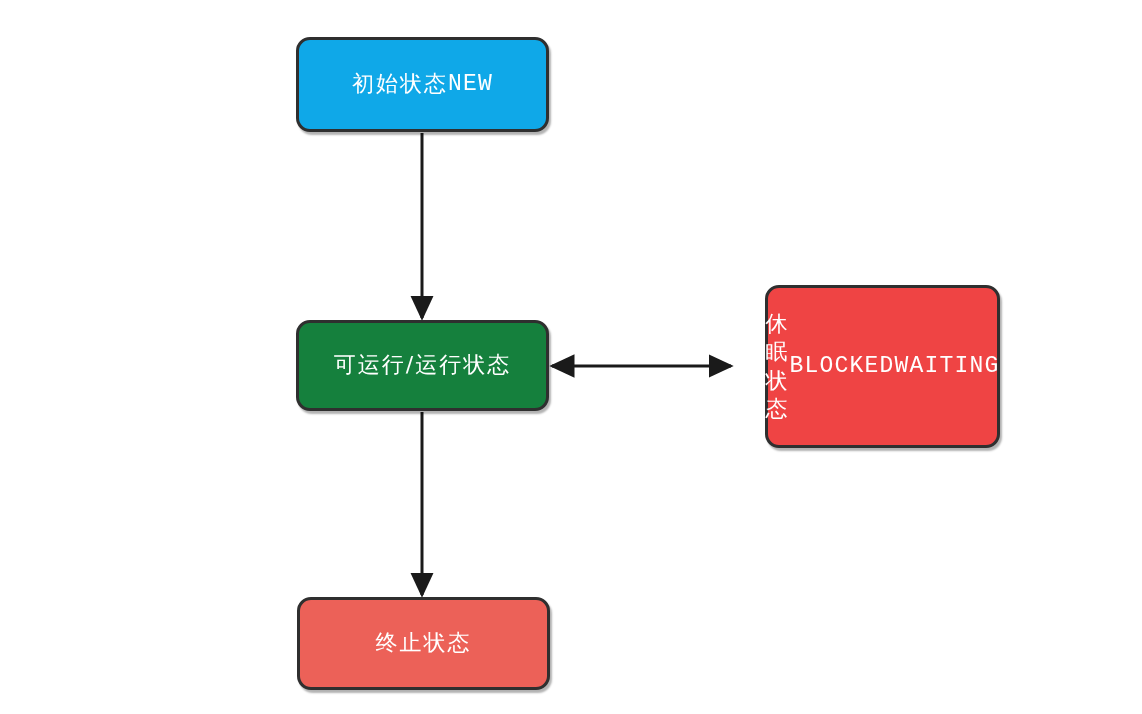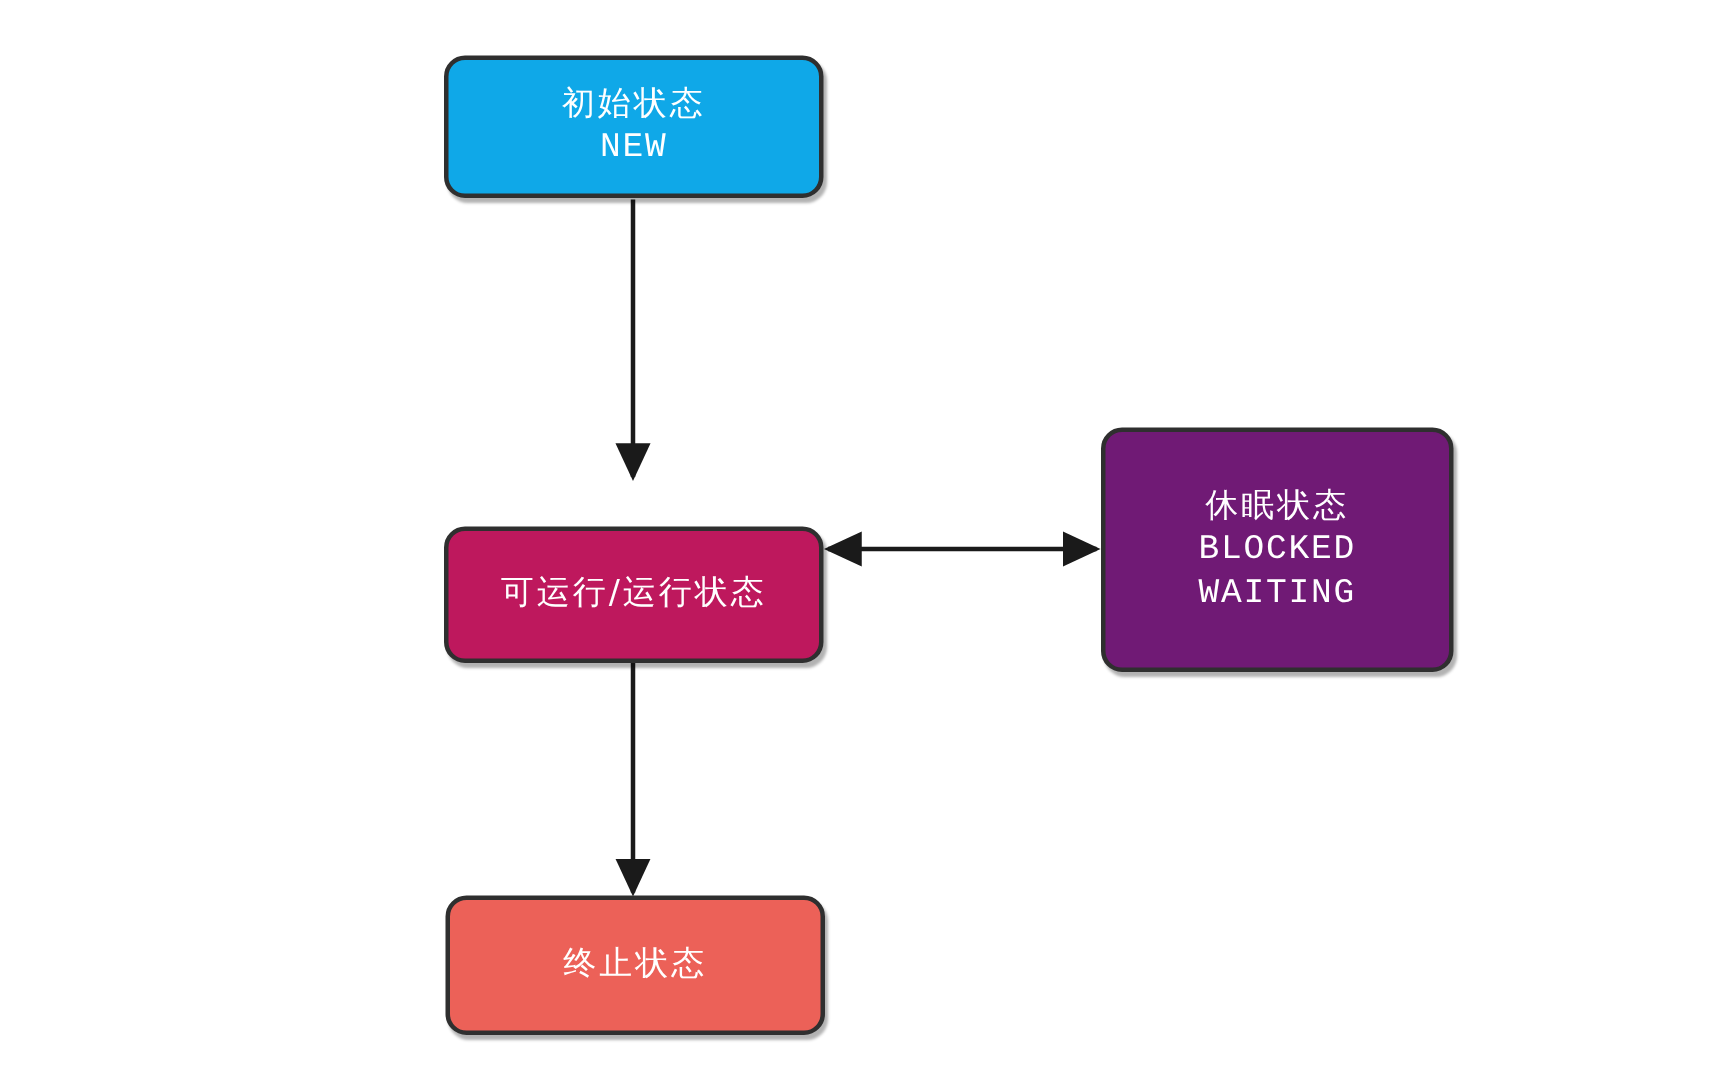--- a/index.html
+++ b/index.html
@@ -20,21 +20,21 @@
     top: 0;
     width: 1142px;
     height: 714px;
   }
   .node {
     position: absolute;
     box-sizing: border-box;
     border: 3px solid #2f2f2f;
     border-radius: 14px;
     display: flex;
-    flex-direction: column;
+    flex-direction: row;
     align-items: center;
     justify-content: center;
     color: #ffffff;
     text-align: right;
     box-shadow: 2px 3px 2px rgba(0,0,0,0.30);
     user-select: none;
   }
   .node .cn {
     font-family: "DejaVu Sans", sans-serif;
     font-size: 22px;
@@ -84,25 +84,25 @@
     <line x1="552" y1="366" x2="731" y2="366" stroke="#1a1a1a" stroke-width="3" marker-start="url(#arrowhead-start)" marker-end="url(#arrowhead)"></line>
 
     <line x1="422" y1="412" x2="422" y2="595" stroke="#1a1a1a" stroke-width="3" marker-end="url(#arrowhead)"></line>
   </svg>
 
   <div class="node" id="node-new" style="background:#0FA8E8;">
     <div class="cn">初始状态</div>
     <div class="en">NEW</div>
   </div>
 
-  <div class="node" id="node-runnable" style="background:#be185d;margin-top:31px;">
+  <div class="node" id="node-runnable" style="background:#15803d;">
     <div class="cn">可运行/运行状态</div>
   </div>
 
-  <div class="node" id="node-blocked" style="background:#701a75;">
+  <div class="node" id="node-blocked" style="background:#ef4444;margin-left:31px;">
     <div class="cn">休眠状态</div>
     <div class="en">BLOCKED</div>
     <div class="en">WAITING</div>
   </div>
 
   <div class="node" id="node-terminated" style="background:#EC6158;">
     <div class="cn">终止状态</div>
   </div>
 
 </div>

